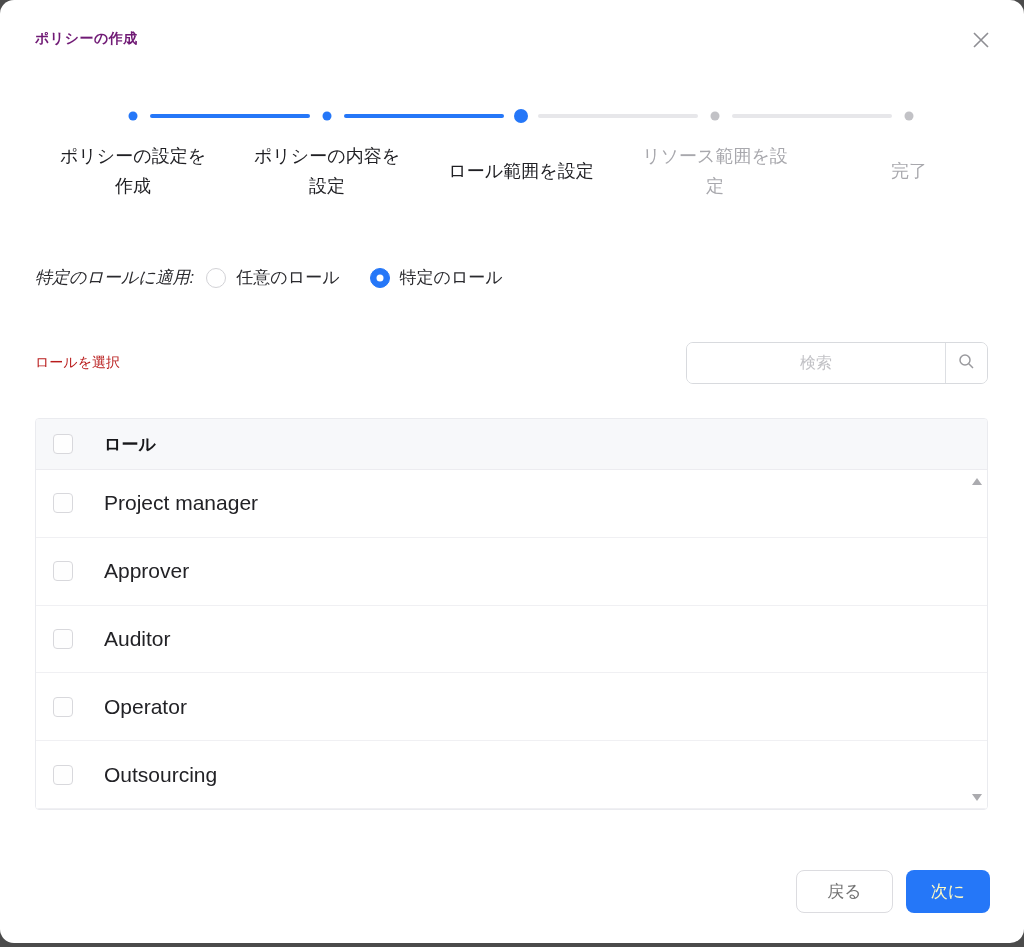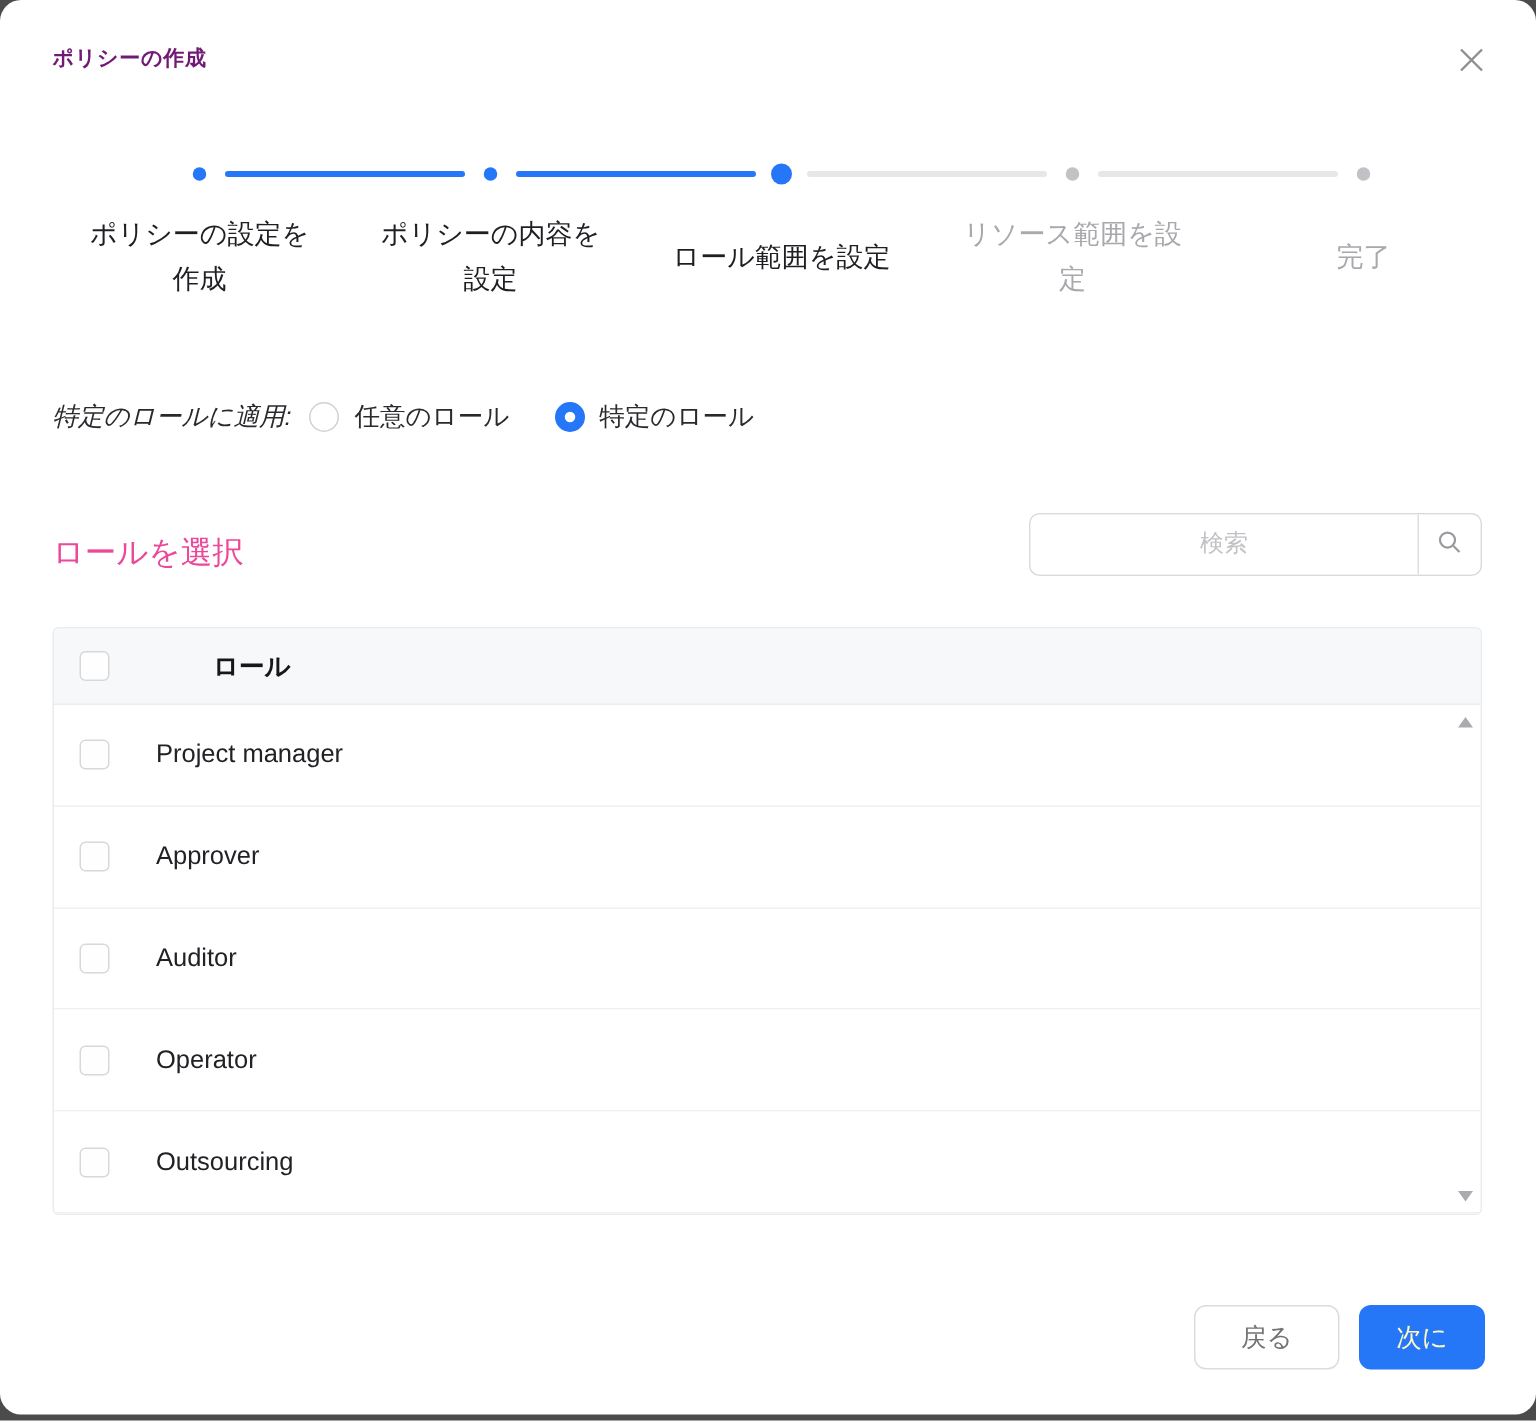--- a/index.html
+++ b/index.html
@@ -57,21 +57,21 @@
   .radio-circle{
     width:20px;height:20px;border-radius:50%;box-sizing:border-box;
     border:1px solid #d2d2d6;background:#fff;margin-right:10px;position:relative;flex:0 0 auto;
   }
   .radio-option.selected .radio-circle{background:#2577f8;border-color:#2577f8;}
   .radio-option.selected .radio-circle::after{
     content:"";position:absolute;left:50%;top:50%;transform:translate(-50%,-50%);
     width:7px;height:7px;border-radius:50%;background:#fff;
   }
   
-  .role-select-label{position:absolute;left:35px;top:354px;font-size:21px;color:#ec4899;}
+  .role-select-label{position:absolute;left:35px;top:354px;font-size:14px;color:#b91c1c;}
   .search-box{
     position:absolute;right:36px;top:342px;width:302px;height:42px;box-sizing:border-box;
     border:1px solid #d8dade;border-radius:7px;display:flex;background:#fff;overflow:hidden;
   }
   .search-input{
     flex:1;border:none;outline:none;padding:0 14px;font-size:16px;color:#333;
     font-family:"Liberation Sans","DejaVu Sans",sans-serif;min-width:0;text-align:center;
   }
   .search-input::placeholder{color:#c2c2c6;}
   .search-btn{
@@ -79,35 +79,35 @@
     display:flex;align-items:center;justify-content:center;cursor:pointer;padding:0;
   }
   
   .role-table{
     position:absolute;left:35px;right:36px;top:418px;height:392px;box-sizing:border-box;
     border:1px solid #eaebef;border-radius:4px;display:flex;flex-direction:column;
     background:#fff;overflow:hidden;
   }
   .thead{
     height:50px;flex:0 0 auto;background:#f7f8fa;display:flex;align-items:center;
-    font-size:17px;font-weight:700;color:#17171a;border-bottom:1px solid #ececf0;gap:38px;
+    font-size:17px;font-weight:700;color:#17171a;border-bottom:1px solid #ececf0;
   }
   .cb{
     width:20px;height:20px;box-sizing:border-box;margin-left:17px;flex:0 0 auto;
     border:1px solid #d8d8dc;border-radius:4px;background:#fefefe;cursor:pointer;
   }
   .col-role{width:462px;box-sizing:border-box;padding-left:31px;flex:0 0 auto;}
   .col-remark{flex:1;display:flex;align-items:center;}
   .thead .col-remark::before{
     content:"";width:1px;height:20px;background:#e2e2e6;margin-right:14px;
   }
   .tbody{flex:1;position:relative;display:flex;flex-direction:column;}
   .trow{
     flex:1;display:flex;align-items:center;border-bottom:1px solid #f0f0f3;
-    font-size:17px;color:#222226;background:#fff;
+    font-size:21px;color:#222226;background:#fff;
   }
   .trow:last-child{border-bottom:none;}
   
   .scrollbar{
     position:absolute;right:3px;top:8px;bottom:8px;width:14px;
     display:flex;flex-direction:column;justify-content:space-between;align-items:center;
   }
   .arr{width:0;height:0;cursor:pointer;}
   .arr-up{border-left:5px solid transparent;border-right:5px solid transparent;border-bottom:7px solid #ababaf;}
   .arr-down{border-left:5px solid transparent;border-right:5px solid transparent;border-top:7px solid #ababaf;}

